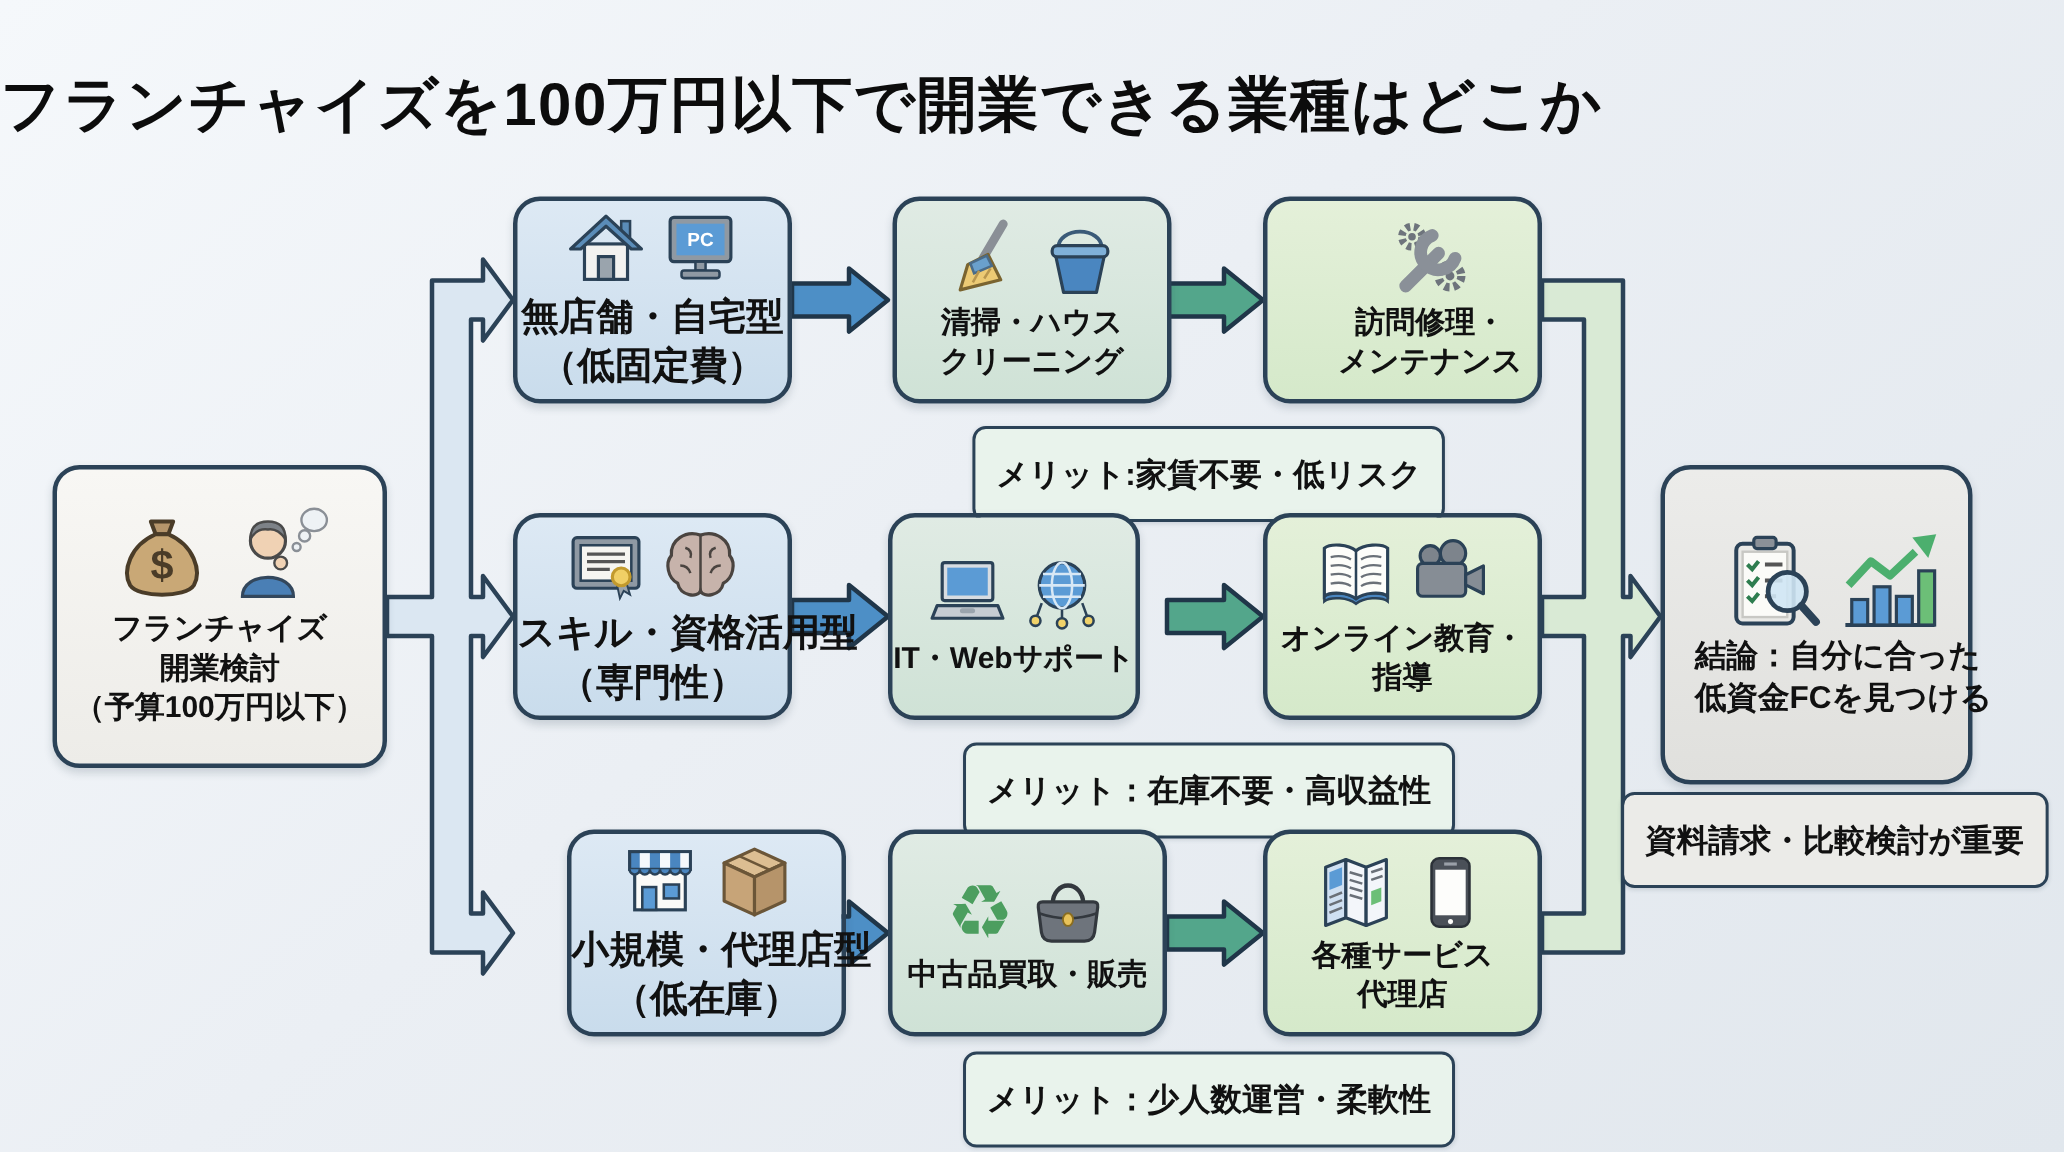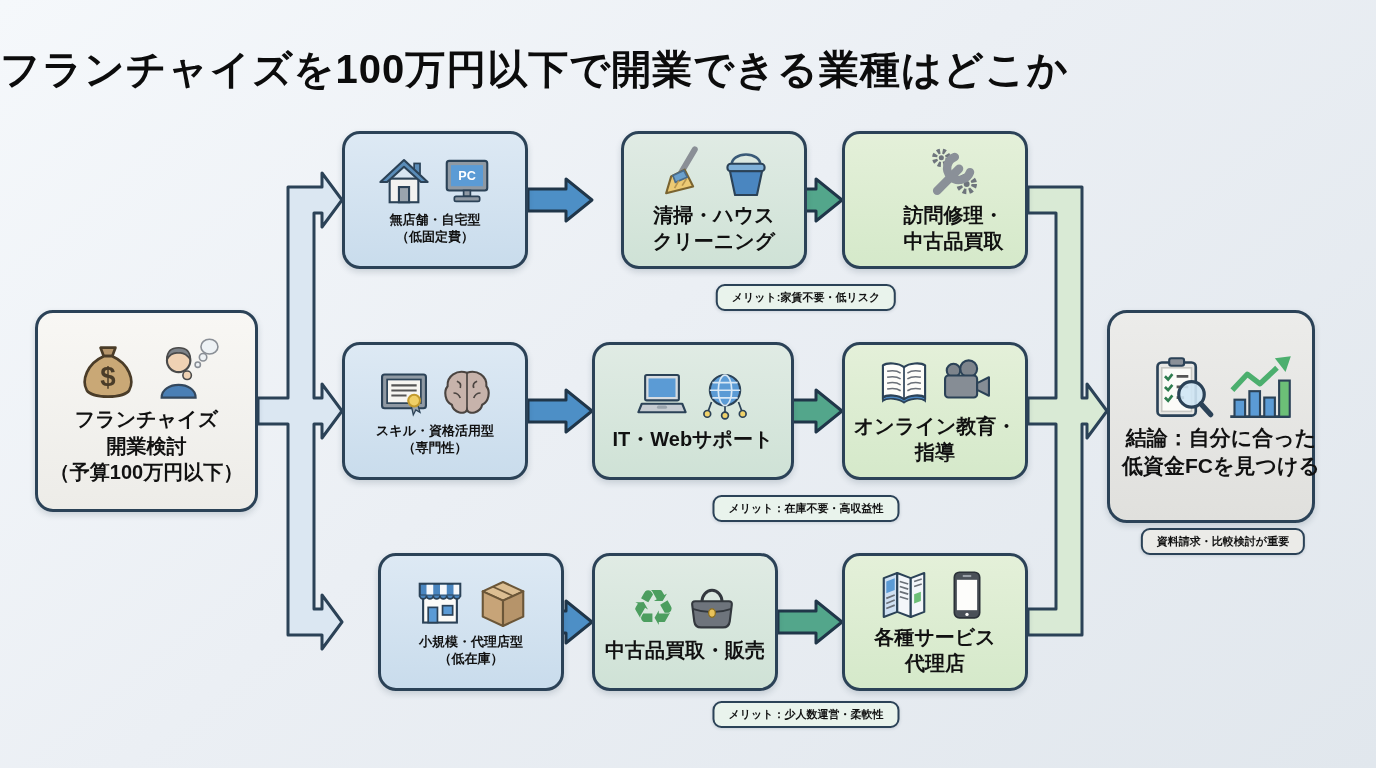--- a/index.html
+++ b/index.html
@@ -9,39 +9,39 @@
     font-family:"Liberation Sans","DejaVu Sans",sans-serif;color:#111;
   }
   .title{
     position:absolute;top:42px;left:0;width:100%;
     font-size:40px;font-weight:800;color:#0c0c0c;letter-spacing:1px;margin:0;
   }
   .connectors{position:absolute;left:0;top:0;z-index:1;}
   .node{
     position:absolute;z-index:2;box-sizing:border-box;
     border:3.5px solid #2b4257;border-radius:18px;
-    display:flex;flex-direction:column;align-items:center;justify-content:center;gap:2px;
+    display:flex;flex-direction:column;justify-content:center;gap:2px;
     box-shadow:0 3px 6px rgba(40,60,80,.18);
   }
   .node .icons{display:flex;align-items:center;justify-content:center;gap:9px;}
   .node .icons svg{width:54px;height:54px;display:block;}
   .start .icons svg,.concl .icons svg{width:68px;height:68px;}
   .node .label{text-align:center;font-weight:bold;font-size:20px;line-height:1.32;}
   .node .label span{display:block;white-space:nowrap;}
-  .cat .label{font-size:13px;}
+  .cat .label{font-size:25px;}
   .concl .label{font-size:21px;}
   .start{background:linear-gradient(180deg,#f8f7f4,#edece8);}
   .cat{background:linear-gradient(180deg,#dde9f4,#c9dcec);}
   .biz{background:linear-gradient(180deg,#e0ebe4,#cfe2d6);}
   .svc{background:linear-gradient(180deg,#e4f0d9,#d5e9ca);}
   .concl{background:linear-gradient(180deg,#ececea,#e0e0dd);border-radius:20px;}
   .merit{
     position:absolute;z-index:2;transform:translateX(-50%);box-sizing:border-box;
     border:2.5px solid #2b4257;border-radius:9px;background:#e9f3ec;
-    font-weight:bold;font-size:11px;padding:4px 14px;white-space:nowrap;
+    font-weight:bold;font-size:21px;padding:16px 14px;white-space:nowrap;
     box-shadow:0 1px 3px rgba(40,60,80,.15);
   }
   .note{background:#ebebe8;}
   .glyph-icon{font-size:50px;line-height:54px;font-weight:bold;color:#4c9e5f;display:block;}
 </style>
 </head>
 <body>
 
 <div class="canvas">
 
@@ -101,21 +101,21 @@
         <rect x="28" y="42" width="8" height="7" fill="#8f99a3" stroke="#2b4257" stroke-width="2"></rect>
         <rect x="17" y="49" width="30" height="6" rx="2" fill="#8f99a3" stroke="#2b4257" stroke-width="2"></rect>
       </svg>
     </div>
     <div class="label">
       <span>無店舗・自宅型</span>
       <span>（低固定費）</span>
     </div>
   </div>
 
-  <div class="node biz" style="left:621px;top:131px;width:186px;height:138px;">
+  <div class="node biz" style="left:595px;top:131px;width:186px;height:138px;">
     <div class="icons">
       <svg viewBox="0 0 64 64">
         <line x1="46" y1="4" x2="30" y2="31" stroke="#8a8f96" stroke-width="7" stroke-linecap="round"></line>
         <path d="M18 36 L34 28 L44 48 L12 56 Z" fill="#ecca74" stroke="#7a6430" stroke-width="2.5" stroke-linejoin="round"></path>
         <path d="M20 35 L33 29 L37 37 L23 43 Z" fill="#6aa0cc" stroke="#4a6b88" stroke-width="2"></path>
         <path d="M22 50 L27 41 M31 47 L36 39" stroke="#b8964e" stroke-width="2"></path>
       </svg>
       <svg viewBox="0 0 64 64">
         <path d="M15 22 A 17 12 0 0 1 49 22" fill="none" stroke="#3a5a78" stroke-width="3"></path>
         <rect x="10" y="21" width="44" height="9" rx="4" fill="#7fb0d8" stroke="#2b4257" stroke-width="2.5"></rect>
@@ -134,21 +134,21 @@
         <circle cx="17" cy="14" r="8" fill="none" stroke="#6e747c" stroke-width="6" stroke-dasharray="3.5 3"></circle>
         <circle cx="17" cy="14" r="3" fill="#6e747c"></circle>
         <circle cx="47" cy="45" r="9" fill="none" stroke="#6e747c" stroke-width="6.5" stroke-dasharray="4 3.2"></circle>
         <circle cx="47" cy="45" r="3.5" fill="#6e747c"></circle>
         <path d="M12 53 L38 27" stroke="#8a9098" stroke-width="10" stroke-linecap="round"></path>
         <path d="M33 13 A 14 14 0 1 0 51 31" fill="none" stroke="#8a9098" stroke-width="10" stroke-linecap="round"></path>
       </svg>
     </div>
     <div class="label">
       <span>訪問修理・</span>
-      <span>中古品買取</span>
+      <span>メンテナンス</span>
     </div>
   </div>
 
   <div class="merit" style="left:806px;top:284px;">メリット:家賃不要・低リスク</div>
 
   <div class="node cat" style="left:342px;top:342px;width:186px;height:138px;">
     <div class="icons">
       <svg viewBox="0 0 64 64">
         <rect x="6" y="10" width="52" height="40" rx="3" fill="#8f99a3" stroke="#2b4257" stroke-width="2.5"></rect>
         <rect x="12" y="16" width="40" height="28" fill="#f6f5f1" stroke="#2b4257" stroke-width="2"></rect>
@@ -161,21 +161,21 @@
         <path d="M32 8 L32 52" stroke="#4a4440" stroke-width="2"></path>
         <path d="M20 18 q6 2 4 8 M44 18 q-6 2 -4 8 M16 32 q6 0 8 6 M48 32 q-6 0 -8 6" fill="none" stroke="#4a4440" stroke-width="2"></path>
       </svg>
     </div>
     <div class="label">
       <span>スキル・資格活用型</span>
       <span>（専門性）</span>
     </div>
   </div>
 
-  <div class="node biz" style="left:592px;top:342px;width:202px;height:138px;">
+  <div class="node biz" style="left:592px;top:342px;width:168px;height:138px;">
     <div class="icons">
       <svg viewBox="0 0 64 64">
         <rect x="12" y="6" width="40" height="30" rx="2" fill="#d7dce1" stroke="#2b4257" stroke-width="2.5"></rect>
         <rect x="16" y="10" width="32" height="22" fill="#5b9bd5"></rect>
         <path d="M8 40 H56 L60 50 H4 Z" fill="#c6ccd2" stroke="#2b4257" stroke-width="2.5" stroke-linejoin="round"></path>
         <rect x="26" y="42" width="12" height="4" rx="2" fill="#9aa4ad"></rect>
       </svg>
       <svg viewBox="0 0 64 64">
         <path d="M16 38 L12 49 M32 42 L32 51 M48 38 L52 49" stroke="#2b4257" stroke-width="2"></path>
         <circle cx="32" cy="24" r="18" fill="#5b9bd5" stroke="#2b4257" stroke-width="2.5"></circle>

